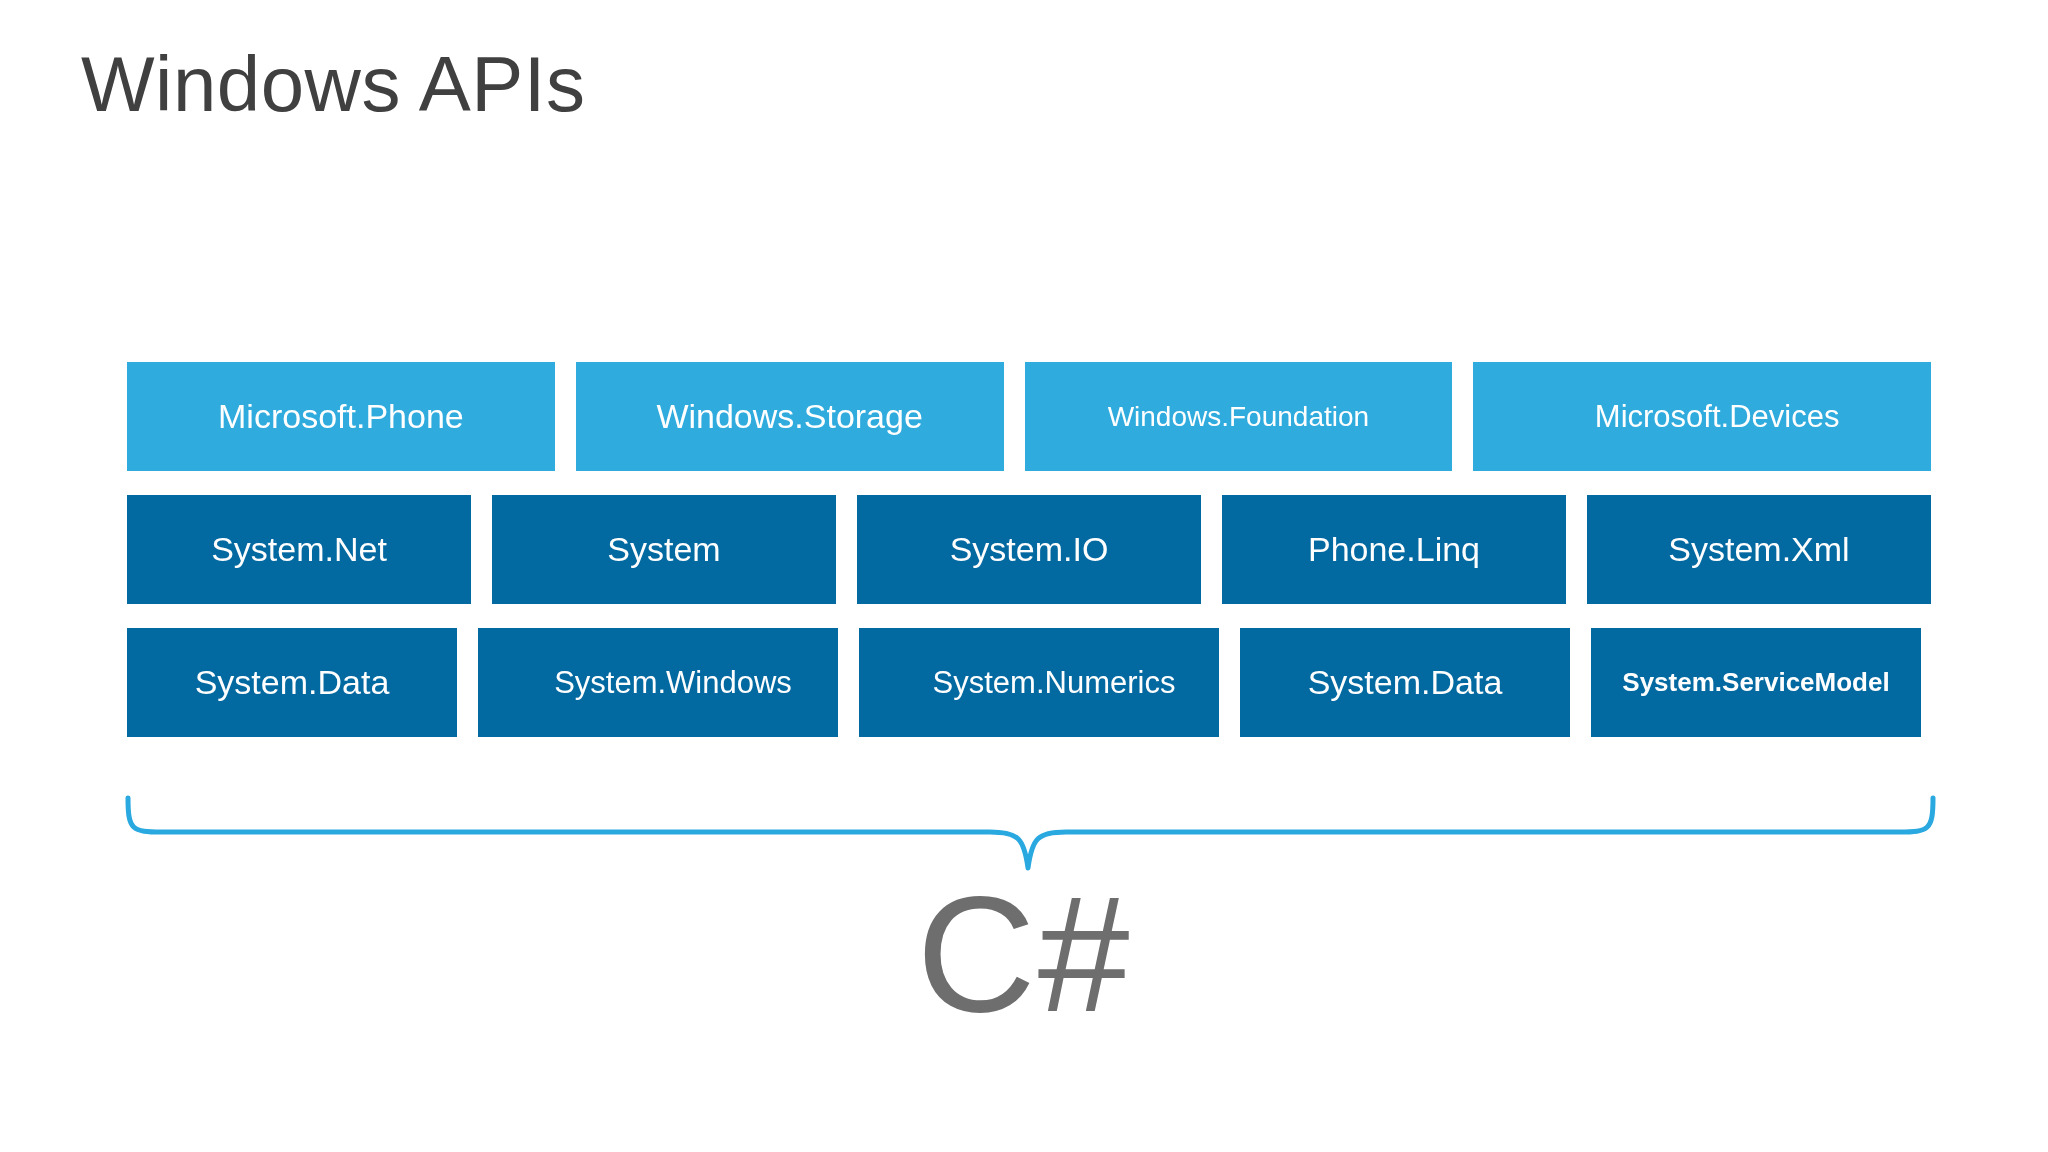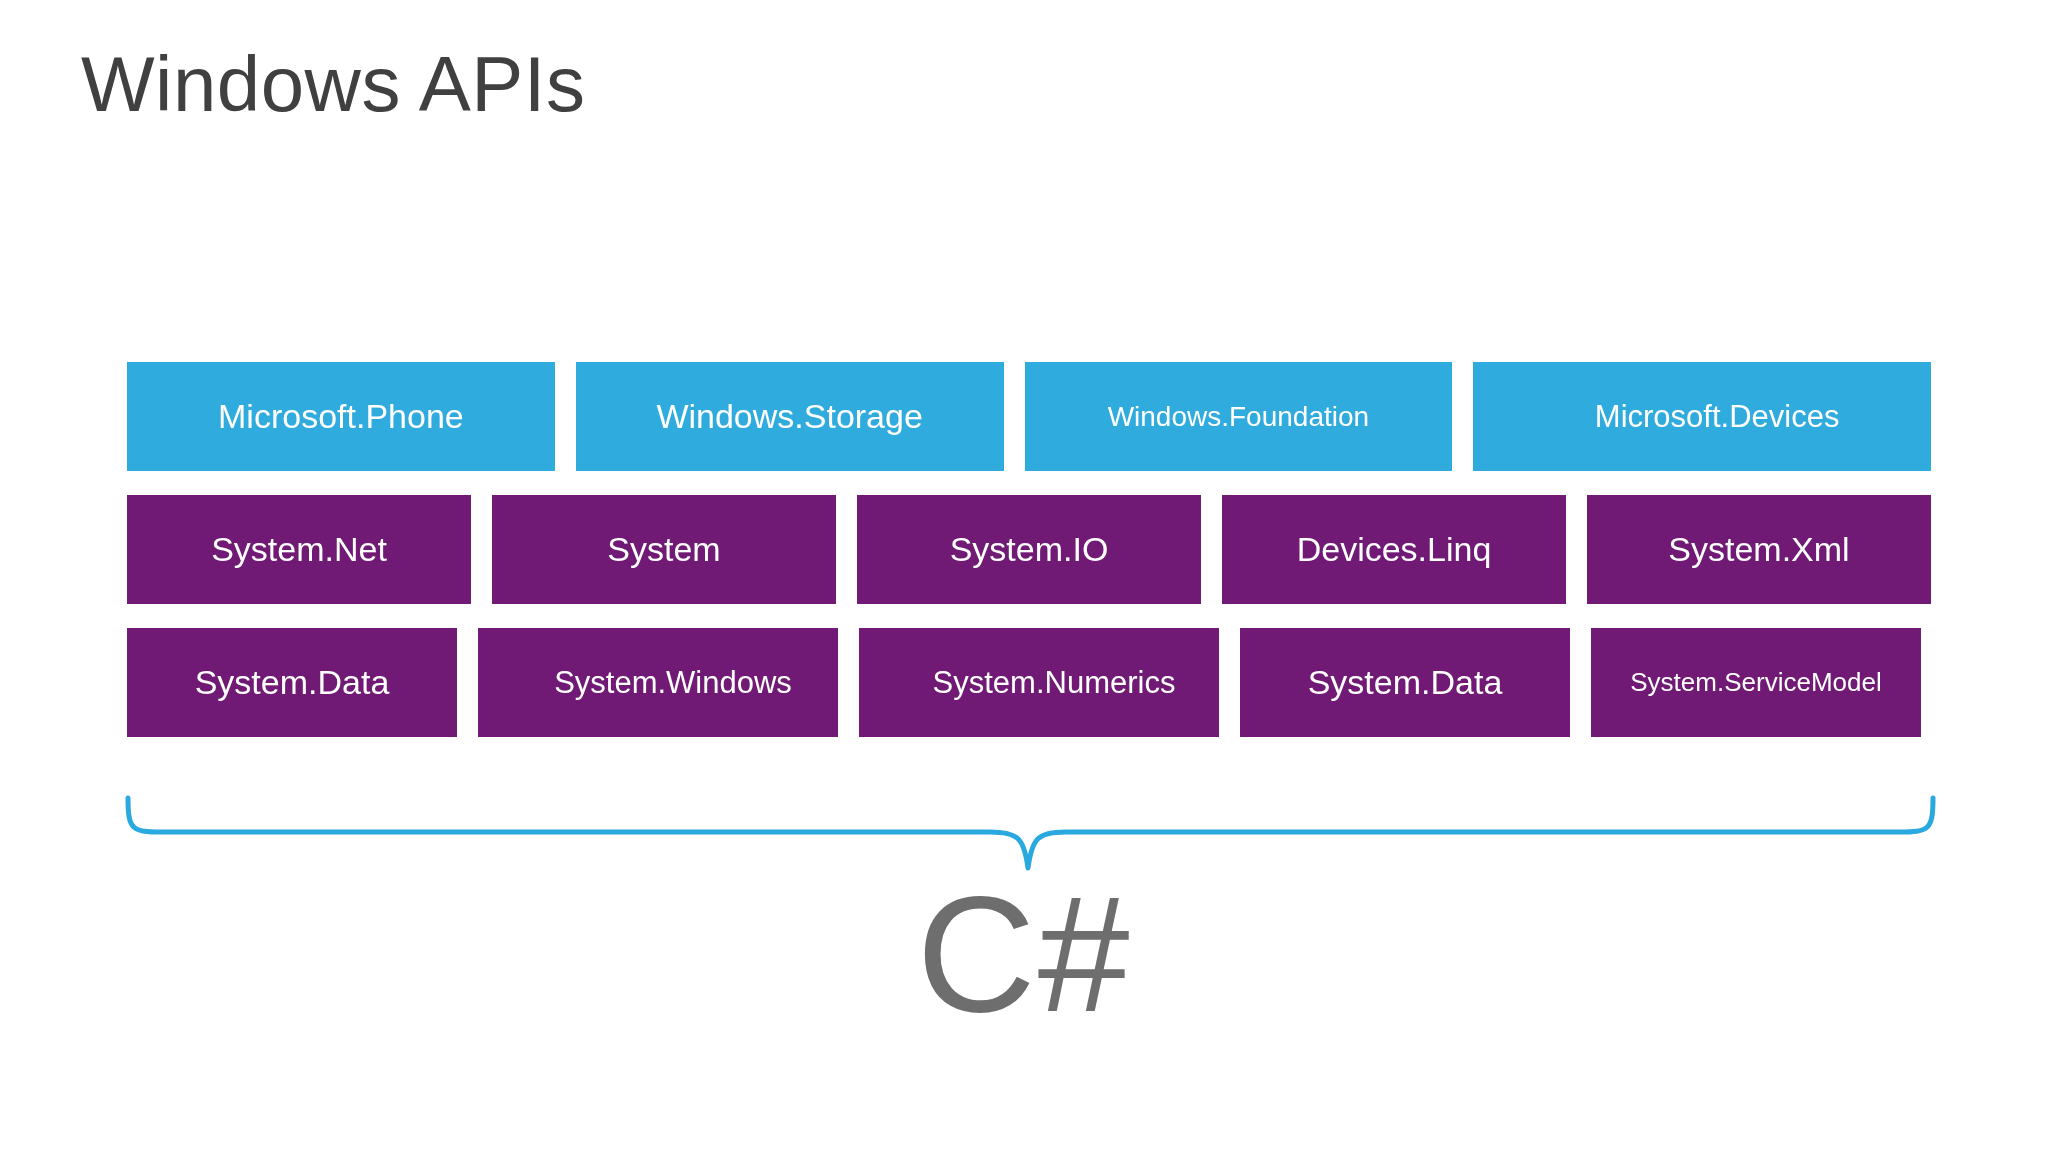--- a/index.html
+++ b/index.html
@@ -59,31 +59,32 @@
     color: #ffffff;
     font-weight: 400;
     text-align: center;
     box-sizing: border-box;
     padding: 0 6px;
     overflow: hidden;
     white-space: nowrap;
   }
 
   .api-box.blue { background: #2FABDE; }
-  .api-box.gray { background: #701a75; }
+  .api-box.gray { background: #0369a1; }
 
   
   .fs-lg  { font-size: 34px; }
   .fs-md  { font-size: 31px; padding-left: 36px; }
   .fs-sm  { font-size: 28px; }
   .fs-xs  { font-size: 26px; }
 
   
   .api-row.row-3 .api-box:last-child {
     margin-right: 10px;
+    font-weight: bold;
   }
 
   
   #brace-wrap {
     position: absolute;
     left: 118px;
     top: 790px;
     width: 1825px;
     height: 90px;
     pointer-events: none;
@@ -132,21 +133,21 @@
       <div class="api-box gray fs-lg">
           <span>System.Net</span>
         </div>
       <div class="api-box gray fs-lg">
           <span>System</span>
         </div>
       <div class="api-box gray fs-lg">
           <span>System.IO</span>
         </div>
       <div class="api-box gray fs-lg">
-          <span>Devices.Linq</span>
+          <span>Phone.Linq</span>
         </div>
       <div class="api-box gray fs-lg">
           <span>System.Xml</span>
         </div>
     </div>
 
     <div class="api-row row-3">
       <div class="api-box gray fs-lg">
           <span>System.Data</span>
         </div>

